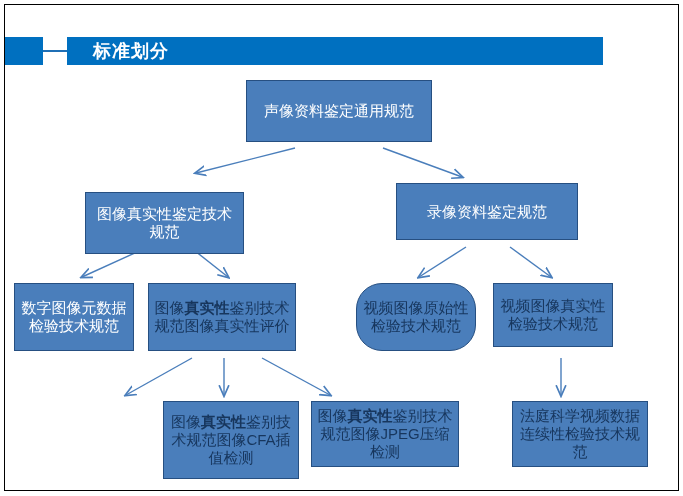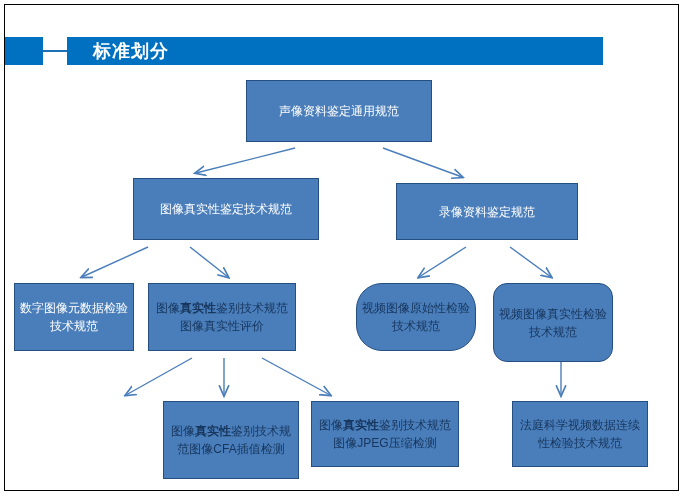--- a/index.html
+++ b/index.html
@@ -79,49 +79,49 @@
     white-space: nowrap;
   }
 
   
   .node {
     position: absolute;
     box-sizing: border-box;
     background: #4a7ebb;
     border: 1.5px solid #264f81;
     color: #ffffff;
-    font-size: 12px;
+    font-size: 15px;
     line-height: 18px;
     text-align: center;
     display: flex;
     align-items: center;
     justify-content: center;
     padding: 2px 4px;
   }
   .node .nt {
     display: block;
     width: 100%;
   }
   .node.dark-text {
     color: #17365d;
   }
   .node b { font-weight: bold; }
 
   
   .n-root   { left: 246px; top: 80px;  width: 186px; height: 62px; }
 
   
-  .n-img    { left: 85px;  top: 178px; width: 186px; height: 62px; margin-left: 48px; }
+  .n-img    { left: 85px;  top: 192px; width: 159px; height: 62px; }
   .n-vid    { left: 396px; top: 183px; width: 182px; height: 57px; }
 
   
   .n-meta   { left: 14px;  top: 283px; width: 120px; height: 68px; }
   .n-imgauth{ left: 148px; top: 283px; width: 148px; height: 68px; }
   .n-vidorig{ left: 356px; top: 283px; width: 120px; height: 68px; border-radius: 26px; }
-  .n-vidauth{ left: 493px; top: 283px; width: 120px; height: 79px; border-radius: 14px; }
+  .n-vidauth{ left: 493px; top: 283px; width: 120px; height: 64px; }
 
   
   .n-resamp { left: 14px;  top: 401px; width: 136px; height: 66px; }
   .n-cfa    { left: 163px; top: 401px; width: 136px; height: 78px; }
   .n-jpeg   { left: 311px; top: 401px; width: 148px; height: 66px; }
   .n-cont   { left: 512px; top: 401px; width: 136px; height: 66px; }
 
   
   .arrows {
     position: absolute;

